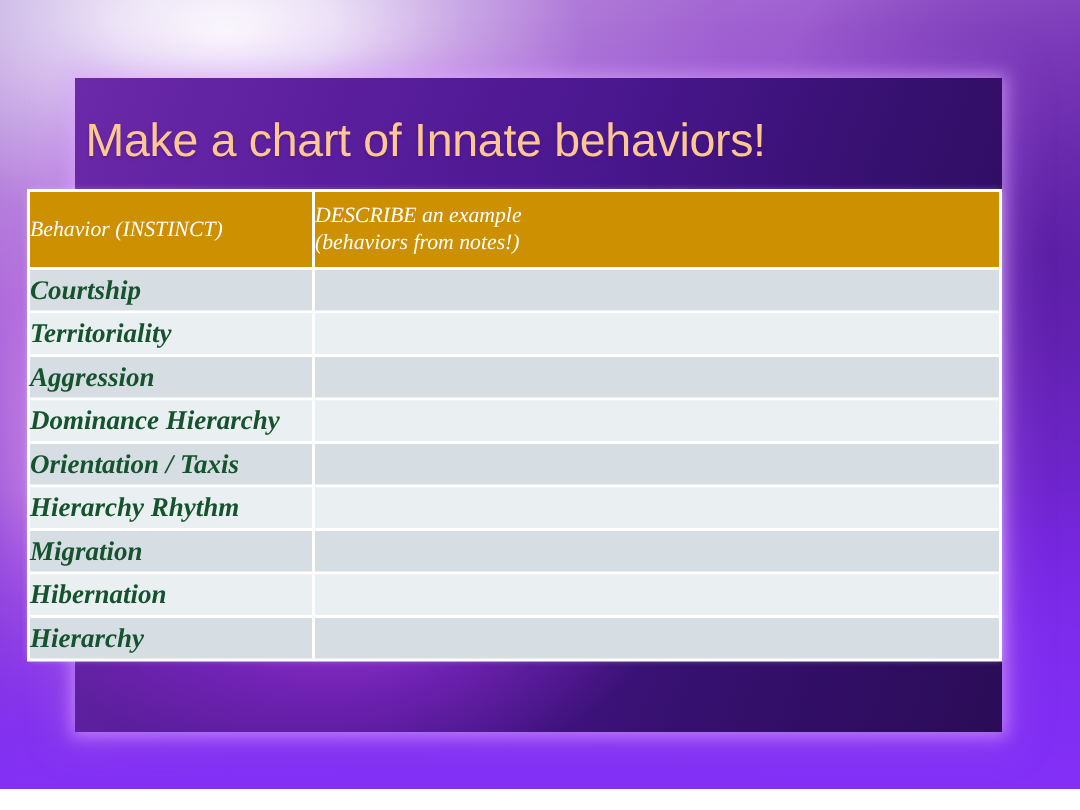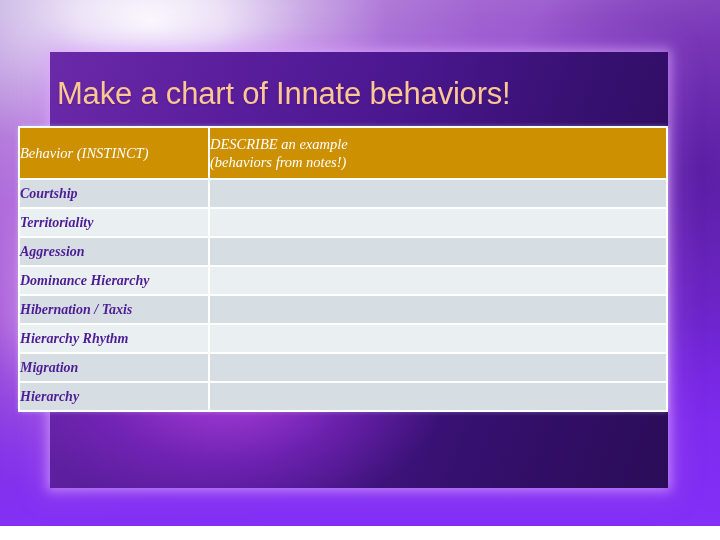--- a/index.html
+++ b/index.html
@@ -156,22 +156,22 @@
   }
   .hdr-line { display: block; }
 
   tbody td {
     height: 27px;
     border-right: 2px solid #ffffff;
     border-bottom: 2px solid #ffffff;
     font-family: "Liberation Serif", serif;
     font-style: italic;
     font-weight: bold;
-    font-size: 14px;
-    color: #4c1d95;
+    font-size: 18px;
+    color: #14532d;
     padding: 0 0 0 6px;
   }
   tbody td:last-child {
     border-right: none;
   }
   tbody tr:last-child td {
     border-bottom: none;
   }
   tbody tr.row-a td { background: #d7dee3; }
   tbody tr.row-b td { background: #eaeff2; }
@@ -236,29 +236,33 @@
           </tr>
           <tr class="row-a">
             <td>Aggression</td>
             <td></td>
           </tr>
           <tr class="row-b">
             <td>Dominance Hierarchy</td>
             <td></td>
           </tr>
           <tr class="row-a">
-            <td>Hibernation / Taxis</td>
+            <td>Orientation / Taxis</td>
             <td></td>
           </tr>
           <tr class="row-b">
             <td>Hierarchy Rhythm</td>
             <td></td>
           </tr>
           <tr class="row-a">
             <td>Migration</td>
+            <td></td>
+          </tr>
+          <tr class="row-b">
+            <td>Hibernation</td>
             <td></td>
           </tr>
           <tr class="row-a">
             <td>Hierarchy</td>
             <td></td>
           </tr>
         </tbody>
     </table>
   </div>
 

